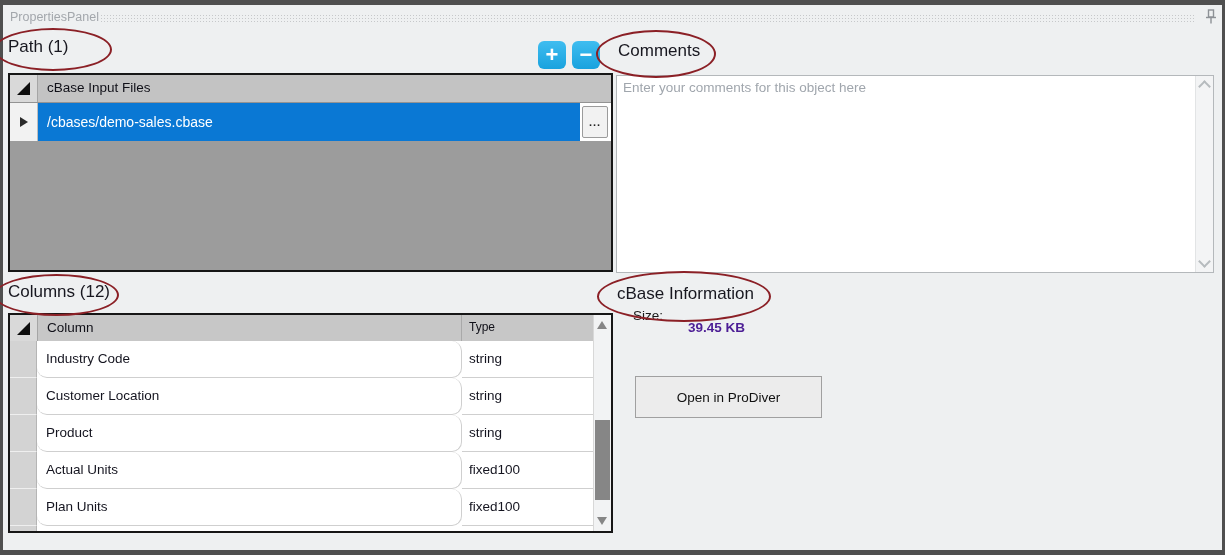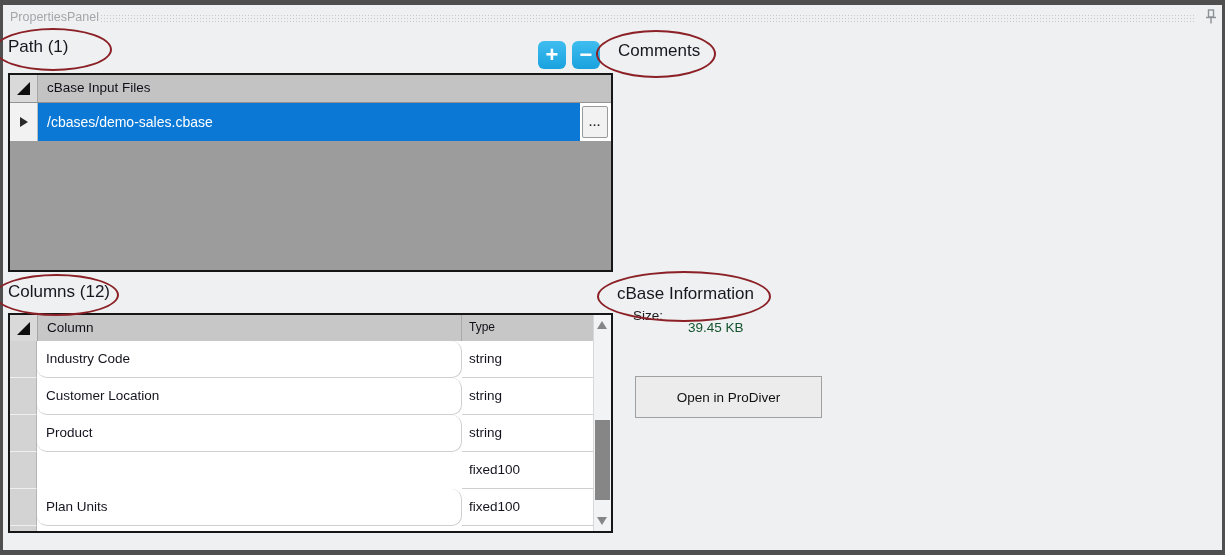--- a/index.html
+++ b/index.html
@@ -73,21 +73,21 @@
   .g2-sliver{position:absolute;left:0;bottom:0;height:5px;right:18px;background:#fff;}
   .g2-sliversel{position:absolute;left:0;bottom:0;height:5px;width:27px;background:#d3d3d3;border-right:1px solid #b5b5b5;box-sizing:border-box;}
   .g2-scroll{position:absolute;right:0;top:0;bottom:0;width:18px;background:#f2f3f4;border-left:1px solid #d8d8d8;box-sizing:border-box;}
   .arr{position:absolute;left:3px;width:0;height:0;cursor:pointer;}
   .arr-up{top:6px;border-bottom:8px solid #868686;border-left:5.5px solid transparent;border-right:5.5px solid transparent;}
   .arr-down{bottom:6px;border-top:8px solid #868686;border-left:5.5px solid transparent;border-right:5.5px solid transparent;}
   .thumb{position:absolute;left:1px;right:1px;top:105px;height:80px;background:#868686;cursor:grab;}
 
   
   .size-label{position:absolute;left:633px;top:308px;font-size:13.5px;color:#1b1b1b;}
-  .size-value{position:absolute;left:688px;top:320px;font-size:13.5px;color:#14532d;}
+  .size-value{position:absolute;left:688px;top:320px;font-size:13.5px;color:#4c1d95;font-weight:bold;}
   .open-btn{position:absolute;left:635px;top:352px;width:187px;height:42px;background:#ececec;border:1px solid #a0a0a0;
     font-family:"Liberation Sans",sans-serif;font-size:13.5px;color:#111;cursor:pointer;margin-top:24px;}
 </style>
 </head>
 <body>
 
 <div class="stage">
   <div class="frame"></div>
 
   <div class="panel-title">PropertiesPanel</div>
@@ -126,20 +126,27 @@
     </div>
     <div class="g1-row">
       <div class="g1-rowsel">
         <div class="tri-right"></div>
       </div>
       <div class="g1-cell-sel">/cbases/demo-sales.cbase</div>
       <button class="browse-btn">...</button>
     </div>
   </div>
 
+  <div class="comments-box">
+    <textarea class="comments-input" placeholder="Enter your comments for this object here" style=""></textarea>
+    <div class="v-scroll">
+      <div class="chev chev-up"></div>
+      <div class="chev chev-down"></div>
+    </div>
+  </div>
 
   <div class="grid2">
     <div class="g2-header">
       <div class="g2-corner">
         <div class="tri-se"></div>
       </div>
       <div class="g2-hcol">Column</div>
       <div class="g2-htype">Type</div>
     </div>
 
@@ -153,20 +160,21 @@
       <div class="g2-cellcol">Customer Location</div>
       <div class="g2-celltype">string</div>
     </div>
     <div class="g2-row" style="top:100px;">
       <div class="g2-rowsel"></div>
       <div class="g2-cellcol">Product</div>
       <div class="g2-celltype">string</div>
     </div>
     <div class="g2-row" style="top:137px;">
       <div class="g2-rowsel"></div>
+      <div class="g2-cellcol">Actual Units</div>
       <div class="g2-celltype">fixed100</div>
     </div>
     <div class="g2-row" style="top:174px;">
       <div class="g2-rowsel"></div>
       <div class="g2-cellcol">Plan Units</div>
       <div class="g2-celltype">fixed100</div>
     </div>
 
     <div class="g2-sliver"></div>
     <div class="g2-sliversel"></div>

